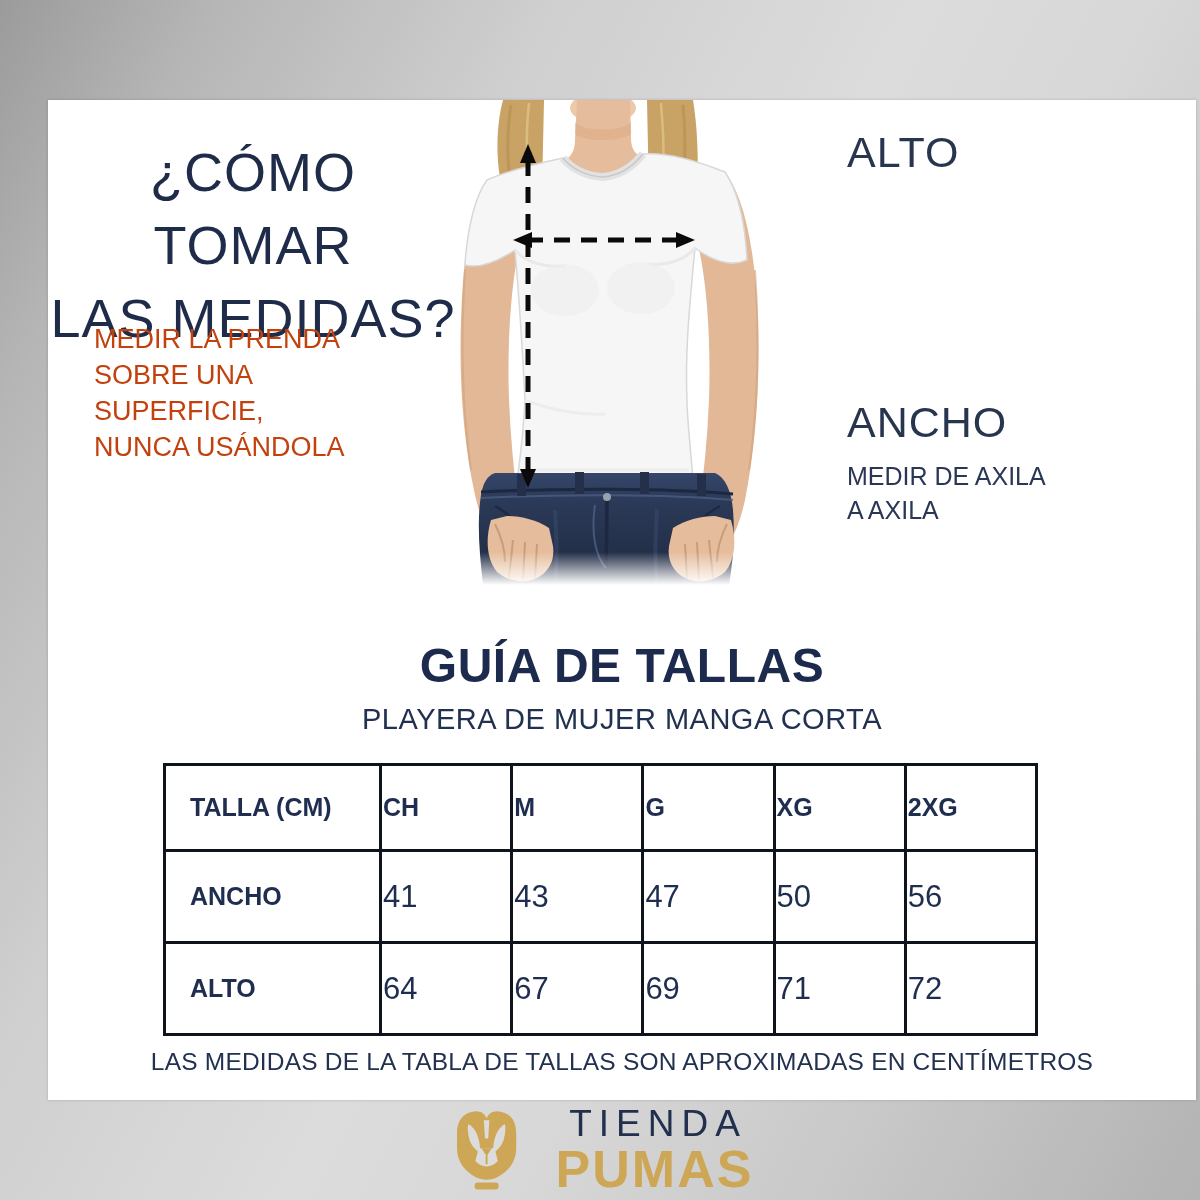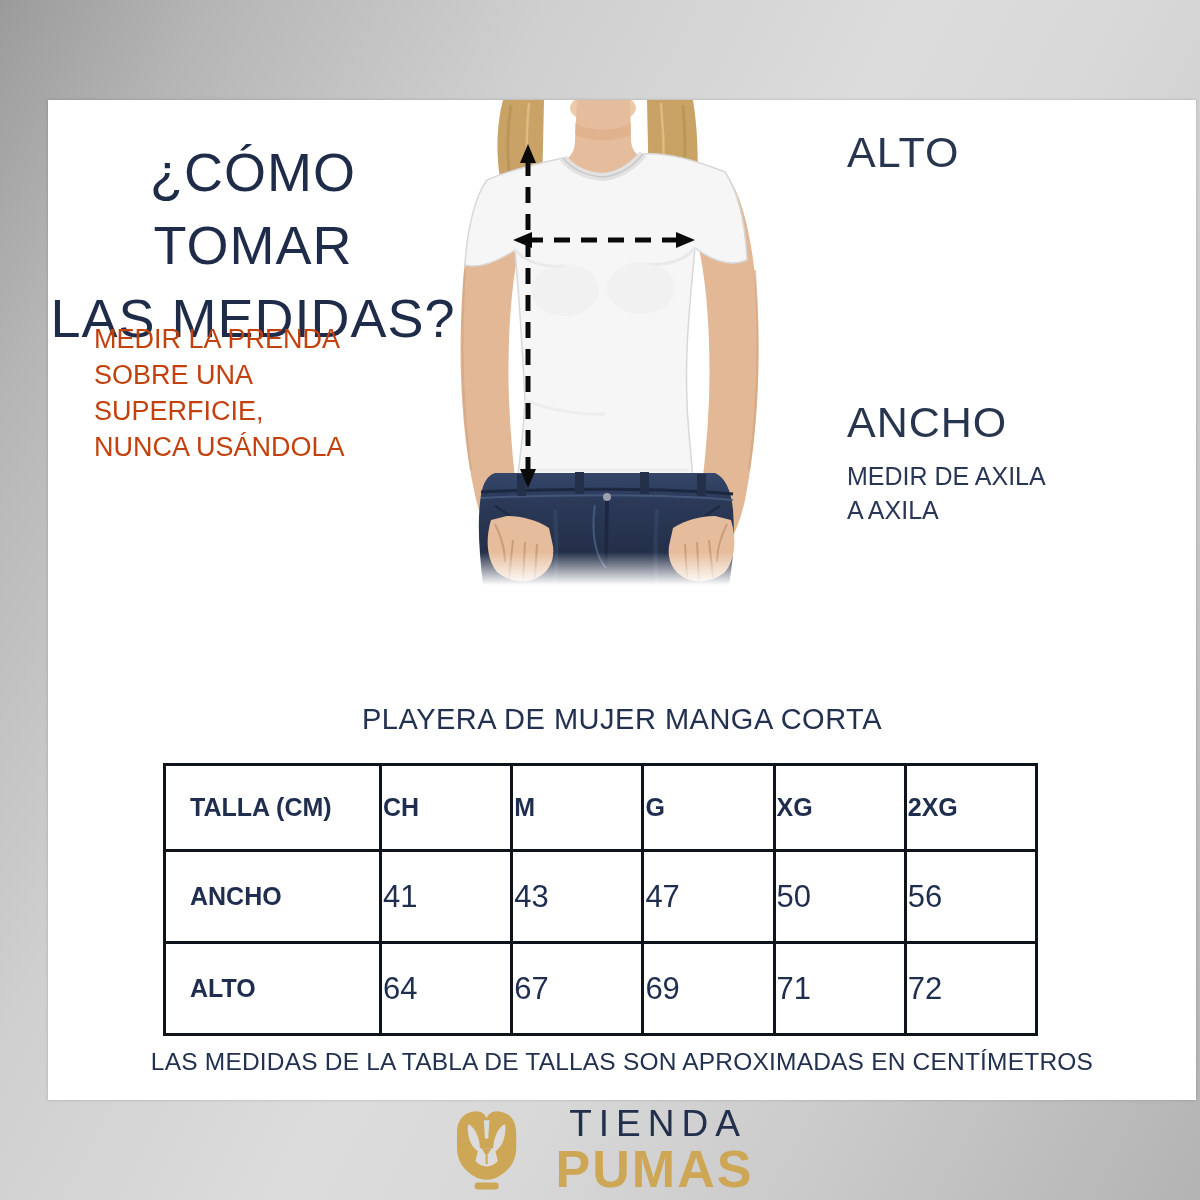--- a/index.html
+++ b/index.html
@@ -179,20 +179,21 @@
   <div class="measure-block measure-alto">
     <div class="m-title">ALTO</div>
   </div>
 
   <div class="measure-block measure-ancho">
     <div class="m-title">ANCHO</div>
     <div class="m-desc preline">MEDIR DE AXILA
 A AXILA</div>
   </div>
 
+  <div class="guide-title">GUÍA DE TALLAS</div>
   <div class="guide-subtitle">PLAYERA DE MUJER MANGA CORTA</div>
 
   <table class="size-table">
     <colgroup>
       <col class="c-label">
         <col class="c-size">
         <col class="c-size">
         <col class="c-size">
         <col class="c-size">
         <col class="c-size">

